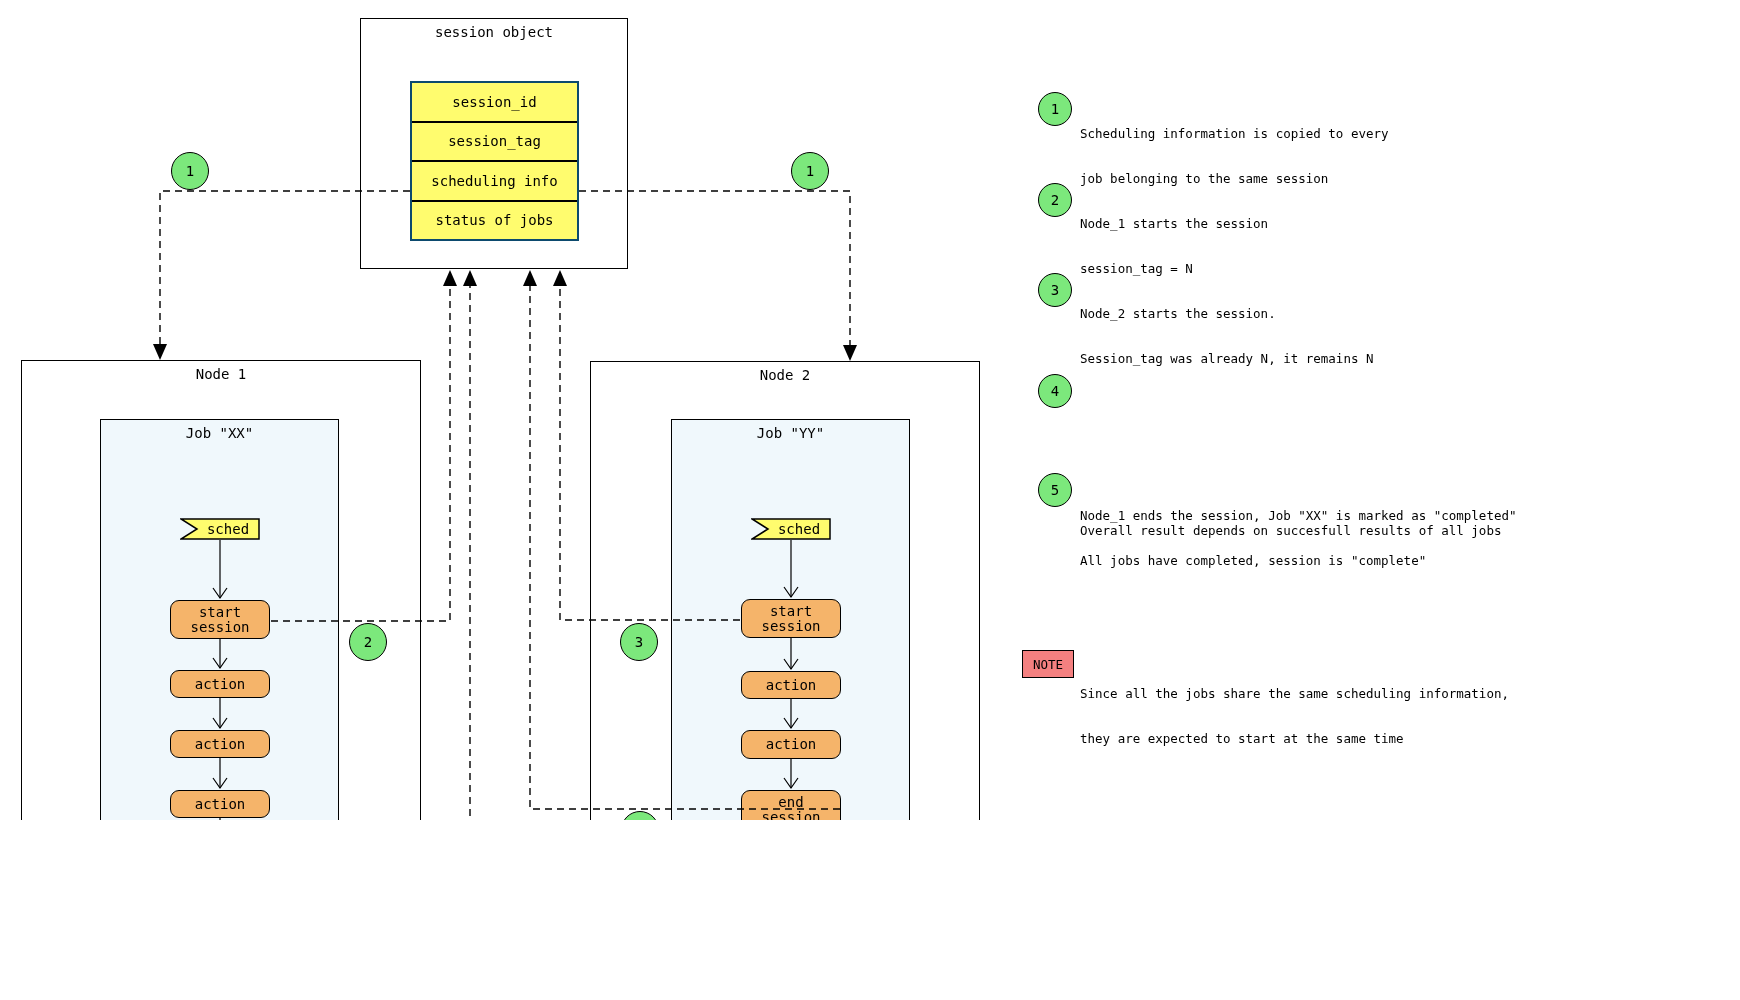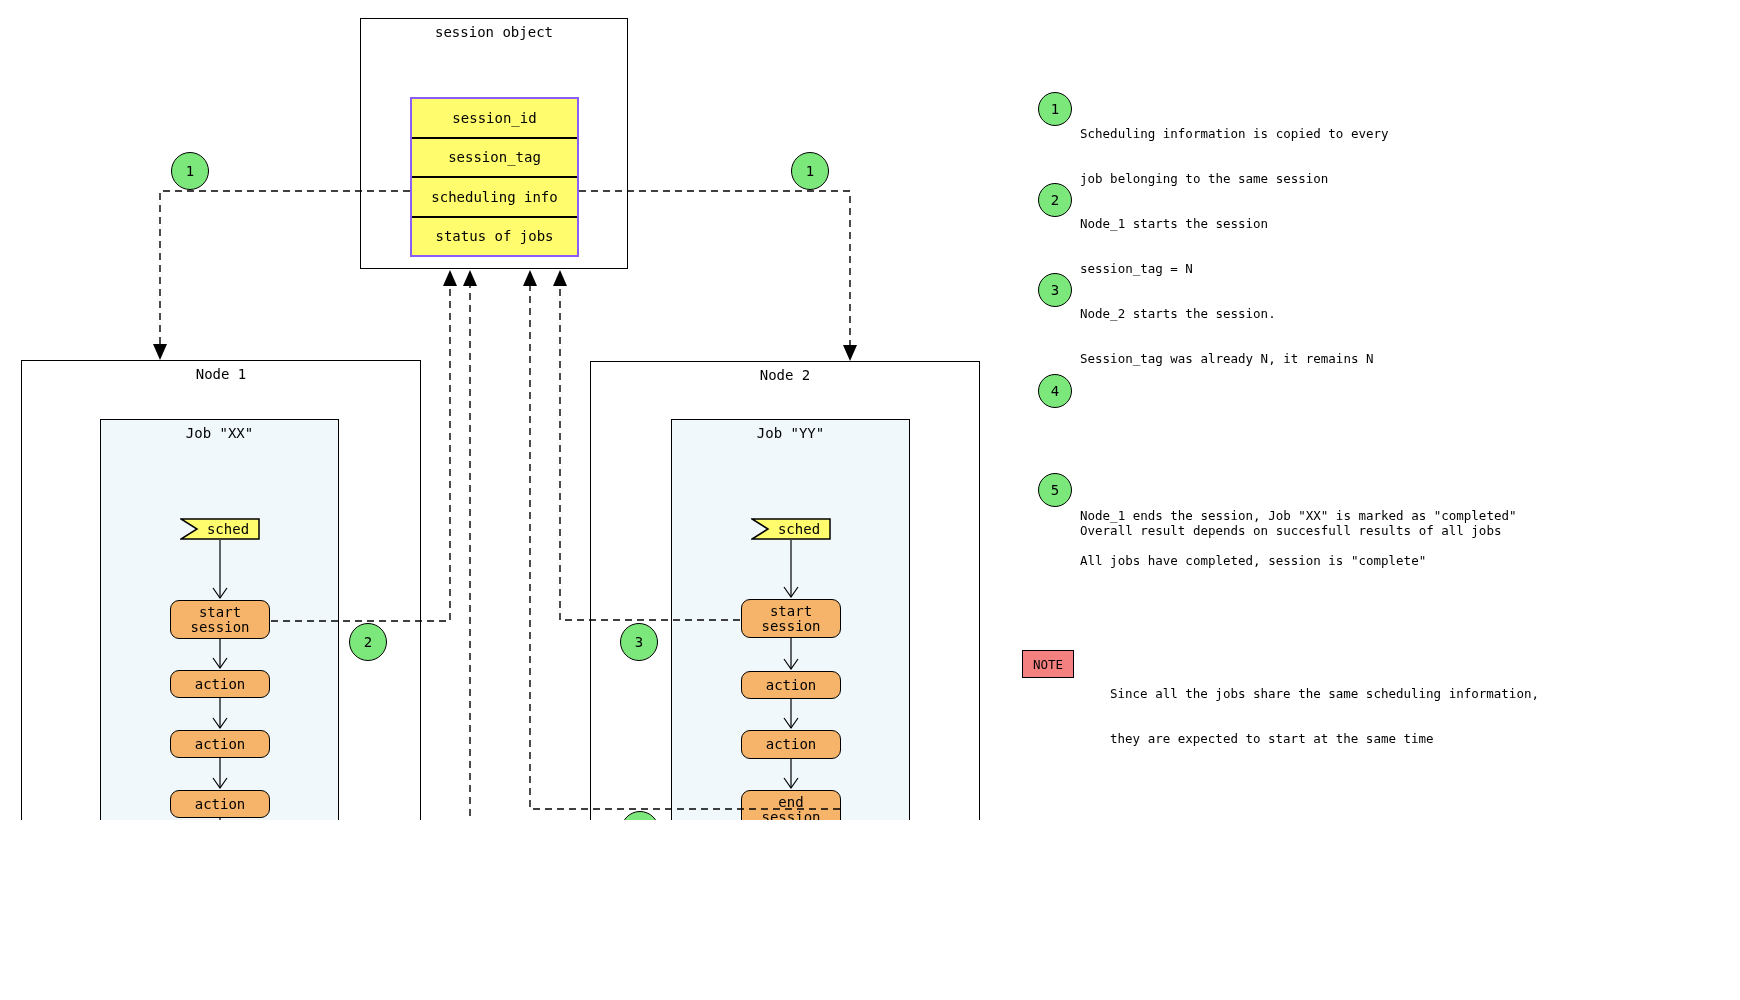--- a/index.html
+++ b/index.html
@@ -1,21 +1,21 @@
 <!DOCTYPE html>
 <html style="--yellow: #FFFC6E; --orange: #F5B46A; --green: #7CE87C; --job_bg: #F0F8FC; --note_red: #F48080;"><head>
 <meta charset="utf-8">
 <style>
   html,body{margin:0;padding:0;background:#fff;}
   .canvas{position:relative;width:1740px;height:820px;background:#fff;overflow:hidden;
           font-family:"DejaVu Sans Mono","Liberation Mono",monospace;color:#000;}
   .box{position:absolute;border:1.5px solid #000;background:#fff;box-sizing:border-box;}
   .box-title{position:absolute;top:5px;left:0;width:100%;text-align:center;font-size:14px;white-space:pre;}
   .job{background:var(--job_bg);border-width:1px;}
-  .table{position:absolute;left:410px;top:97px;width:169px;border:2px solid #8b5cf6;background:var(--yellow);box-sizing:border-box;}
+  .table{position:absolute;left:410px;top:81px;width:169px;border:2px solid #0c4a6e;background:var(--yellow);box-sizing:border-box;}
   .trow{height:37.5px;display:flex;align-items:center;justify-content:center;font-size:14px;border-top:2px solid #000;white-space:pre;}
   .trow:first-child{border-top:none;}
   .step{position:absolute;width:100px;background:var(--orange);border:1.5px solid #000;border-radius:9px;
         box-sizing:border-box;display:flex;flex-direction:column;align-items:center;justify-content:center;
         font-size:14px;line-height:15px;white-space:pre;text-align:center;}
   .sched{position:absolute;width:80px;height:22px;}
   .sched svg{position:absolute;left:0;top:0;}
   .sched-label{position:absolute;left:18px;top:0;width:60px;height:22px;display:flex;align-items:center;justify-content:center;font-size:14px;}
   .badge{position:absolute;width:38px;height:38px;border:1.5px solid #000;border-radius:50%;background:var(--green);
          box-sizing:border-box;display:flex;align-items:center;justify-content:center;font-size:14px;}
@@ -161,18 +161,18 @@
 
   <div class="badge sm" style="left:1038px;top:473px;">5</div>
   <div class="ann" style="top:478px;">
     <div>Node_1 ends the session, Job "XX" is marked as "completed"</div>
     <div>All jobs have completed, session is "complete"</div>
   </div>
 
   <div class="ann" style="top:523px;">Overall result depends on succesfull results of all jobs</div>
 
   <div class="notebox">NOTE</div>
-  <div class="ann" style="top:656px;margin-left:30px;">
+  <div class="ann" style="top:656px;">
     <div>Since all the jobs share the same scheduling information,</div>
     <div>they are expected to start at the same time</div>
   </div>
 
 </div>
 
 </body></html>

